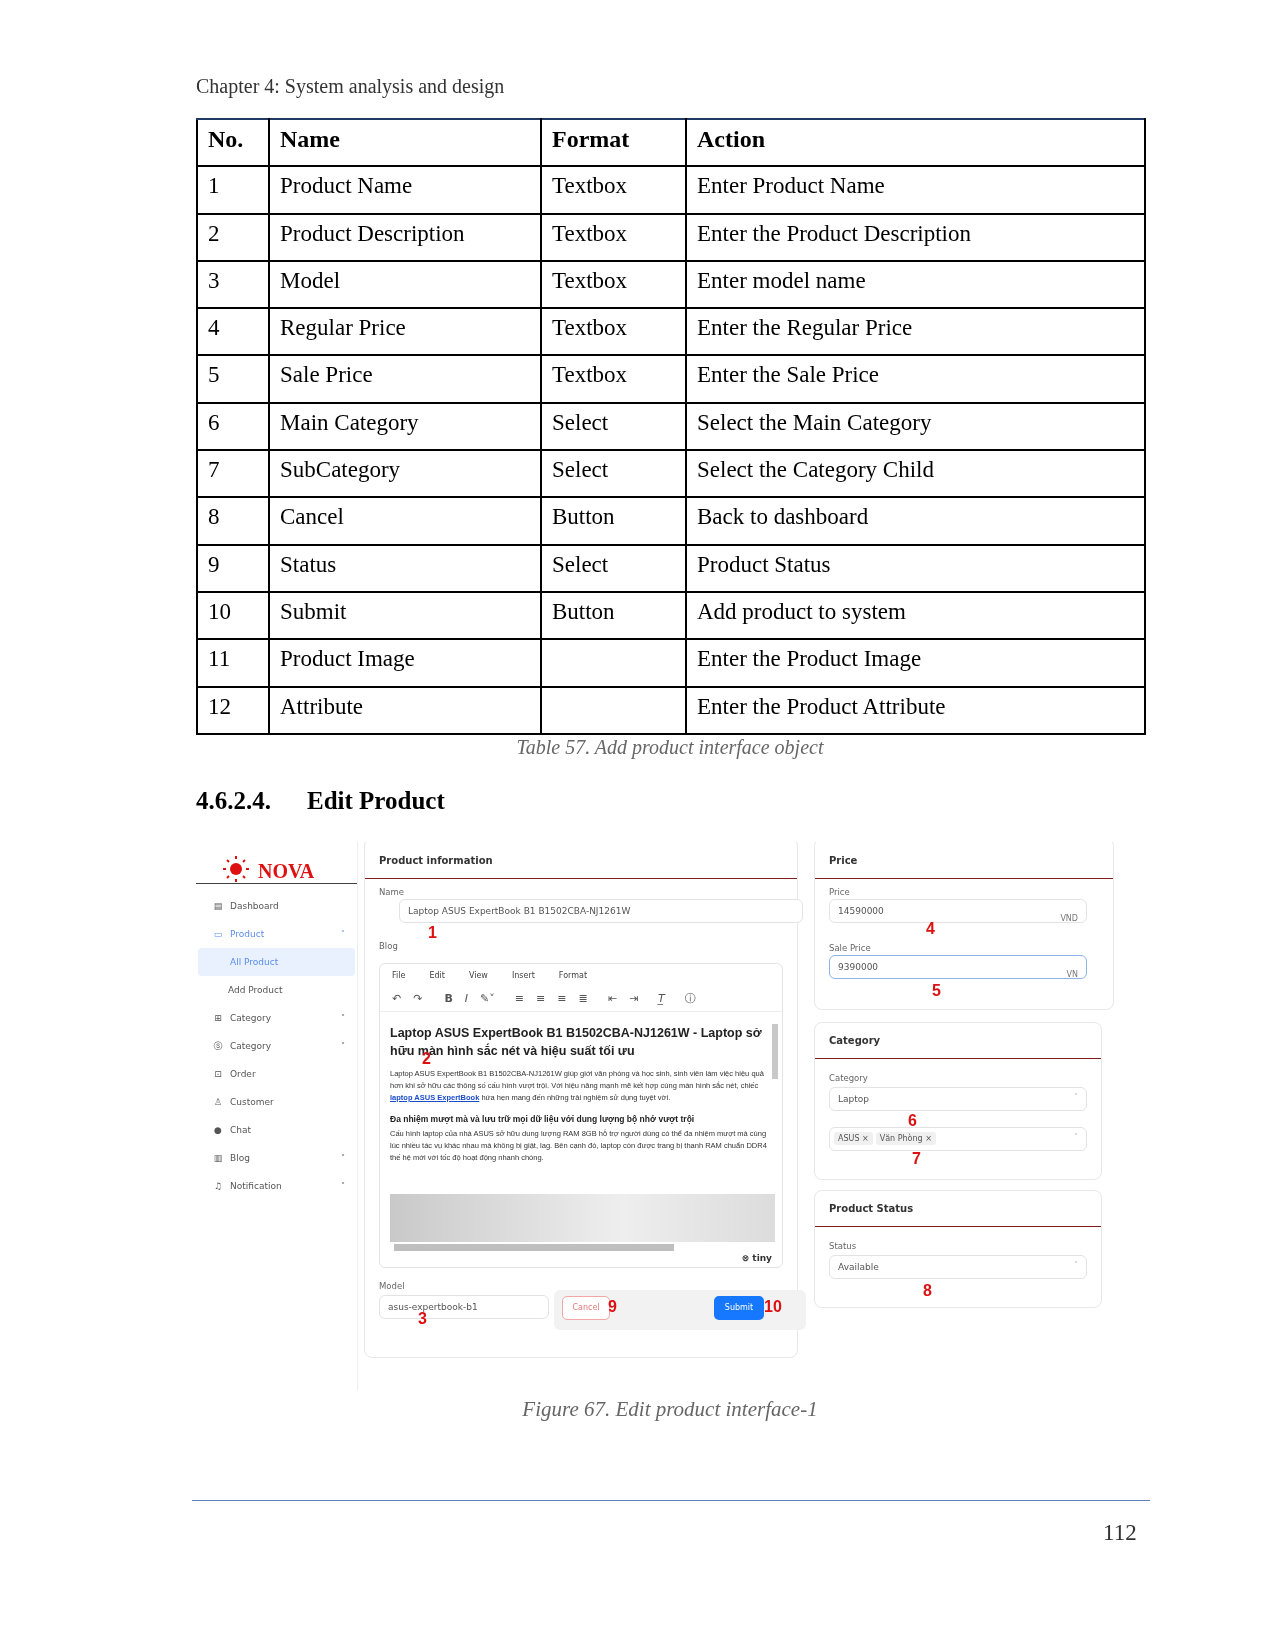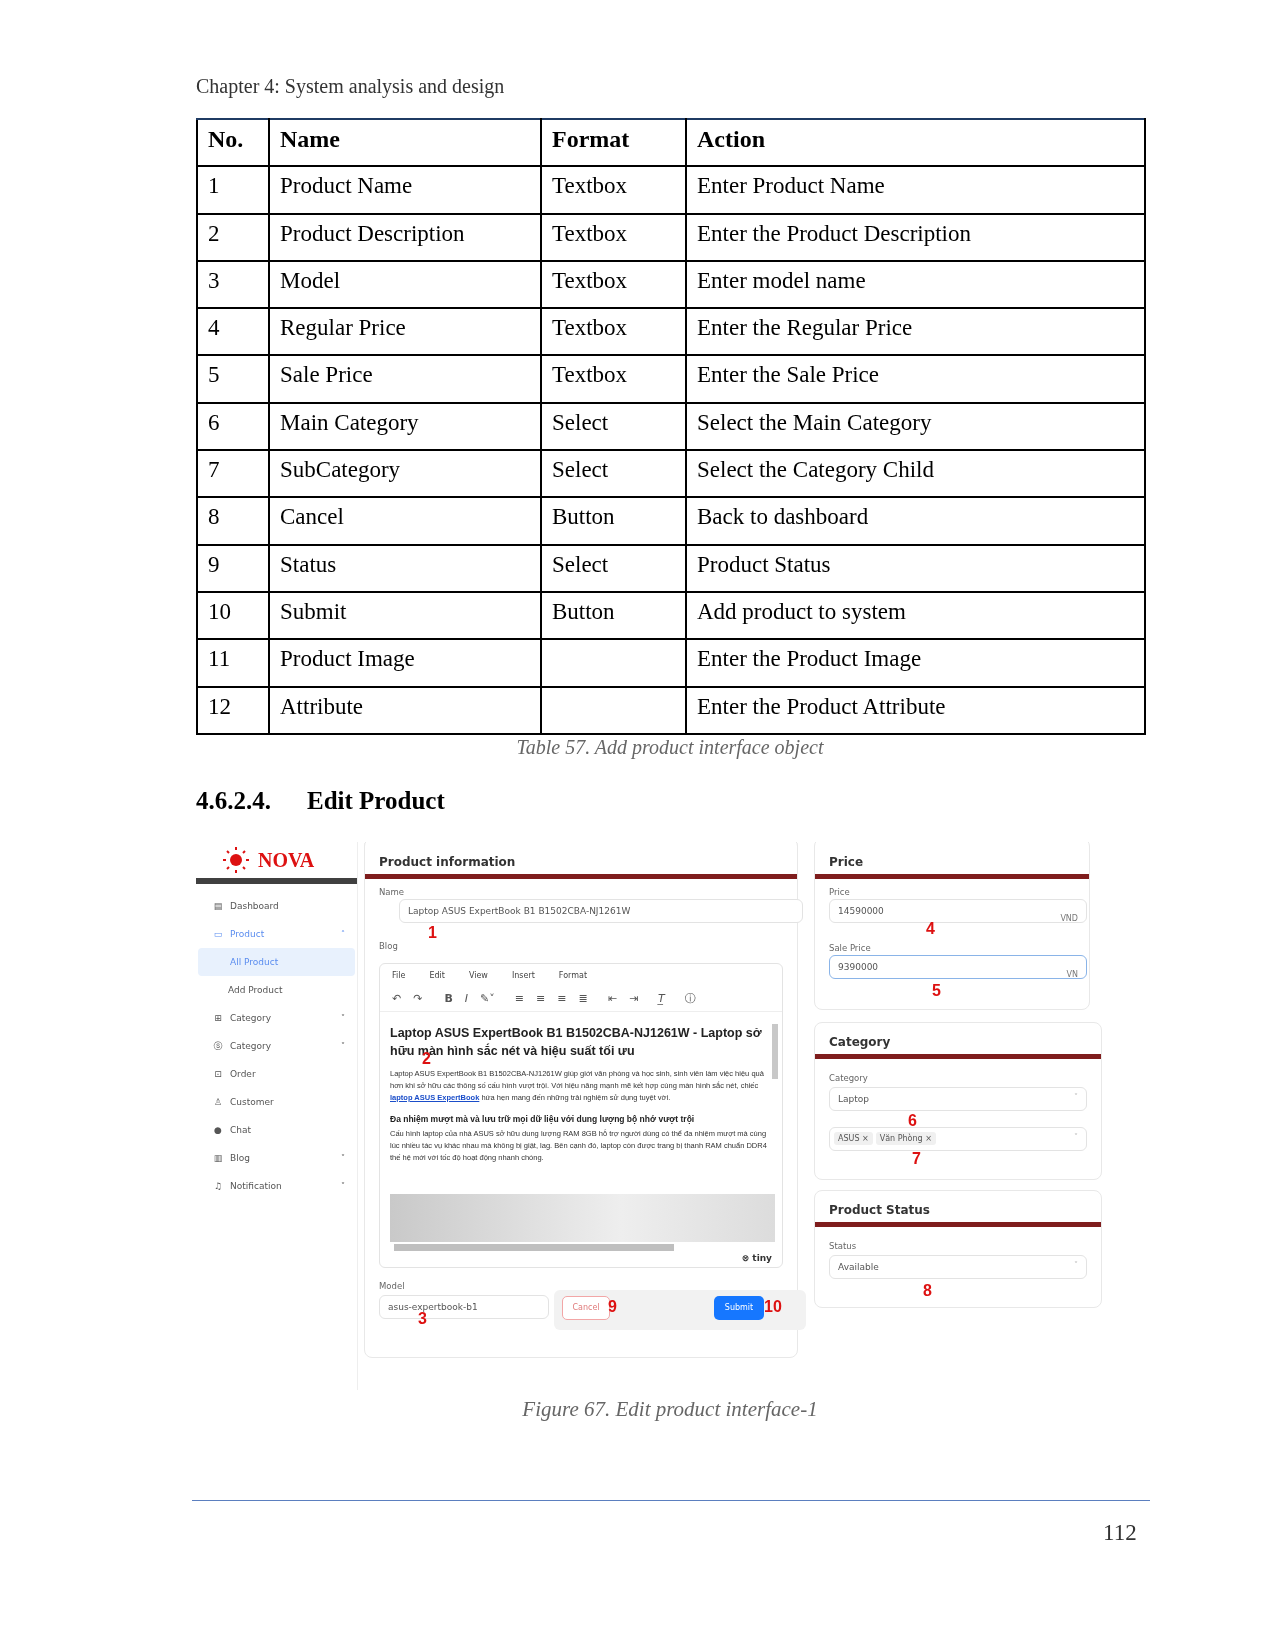--- a/index.html
+++ b/index.html
@@ -9,32 +9,32 @@
   table.obj th, table.obj td { border: 2px solid #000; text-align: left; padding: 0 10px; height: 47.3px; vertical-align: top; padding-top: 6px; }
   table.obj th { font-weight: bold; font-size: 24px; }
   table.obj tr:first-child th { border-top: 2px solid #1f3b63; }
   .col-no { width: 72px; } .col-name { width: 272px; } .col-fmt { width: 145px; }
   .tcap { position: absolute; left: 0; width: 1340px; top: 736px; text-align: center; font-style: italic; color: #666; font-size: 20px; }
   .section { position: absolute; left: 196px; top: 787px; font-size: 25px; font-weight: bold; }
   .section .num { display: inline-block; width: 111px; }
   
   .ui { position: absolute; left: 196px; top: 842px; width: 975px; height: 548px; background: #fff; font-family: "DejaVu Sans", sans-serif; overflow: hidden; }
   .sidebar { position: absolute; left: 0; top: 0; width: 162px; height: 548px; border-right: 1px solid #eee; }
-  .logo { height: 42px; display: flex; align-items: center; padding-left: 24px; border-bottom: 6px solid #404040; gap: 6px; }
+  .logo { height: 42px; display: flex; align-items: flex-end; padding-left: 24px; border-bottom: 1px solid #404040; gap: 6px; }
   .logo-mark { width: 32px; height: 28px; position: relative; }
   .logo-text { color: #d11; font-family: "Liberation Serif", serif; font-weight: bold; font-size: 20px; }
   .nav-item { height: 28px; display: flex; align-items: center; padding-left: 16px; font-size: 9px; color: #555; position: relative; }
   .nav-item .ic { width: 12px; font-size: 9px; margin-right: 6px; text-align: center; }
   .nav-item .chev { position: absolute; right: 12px; font-size: 8px; }
   .nav-item.active { color: #5b8def; }
   .nav-sub { height: 28px; display: flex; align-items: center; padding-left: 32px; font-size: 9px; color: #555; }
   .nav-sub.selected { background: #e8f1fd; color: #5b8def; margin: 0 2px; border-radius: 4px; }
   .main-title { position: absolute; left: 182px; top: 10px; font-size: 14px; font-weight: bold; color: #1e2a3b; }
   .card { position: absolute; border: 1px solid #e8e8e8; border-radius: 8px; background: #fff; }
-  .card-head { height: 36px; border-bottom: 5px solid #7f1d1d; padding: 12px 14px; font-size: 12px; font-weight: bold; color: #333; }
+  .card-head { height: 36px; border-bottom: 1px solid #7f1d1d; padding: 12px 14px; font-size: 10px; font-weight: bold; color: #333; }
   .lbl { position: absolute; font-size: 8.5px; color: #666; }
   .inp { position: absolute; height: 24px; border: 1px solid #e3e3e3; border-radius: 6px; font-size: 9px; color: #555; padding: 6px 8px; background: #fff; }
   .inp .suffix { position: absolute; right: 8px; top: 6px; font-size: 8px; color: #777; margin-top: 8px; }
   .inp .dd { position: absolute; right: 8px; top: 5px; font-size: 8px; color: #bbb; }
   .editor { position: absolute; left: 14px; top: 124px; width: 404px; height: 305px; border: 1px solid #e3e3e3; border-radius: 6px; overflow: hidden; }
   .menubar { height: 22px; display: flex; gap: 24px; align-items: center; padding-left: 12px; font-size: 8px; color: #444; }
   .toolbar { height: 26px; display: flex; align-items: center; padding-left: 12px; font-size: 11px; color: #555; gap: 12px; border-bottom: 1px solid #eee; }
   .content { position: absolute; left: 10px; top: 60px; width: 385px; font-family: "Liberation Sans", sans-serif; color: #222; }
   .content h3 { font-size: 12.5px; font-weight: bold; line-height: 18px; margin-bottom: 8px; }
   .content p { font-size: 7.5px; line-height: 12px; margin-bottom: 10px; color: #333; }
@@ -256,21 +256,21 @@
     </div>
     <div class="lbl" style="left:14px; top:442px;">Model</div>
     <div class="inp" style="left:14px; top:456px; width:170px;"><span>asus-expertbook-b1</span></div>
   </div>
 
   <div class="footer-bar">
     <div class="btn-cancel">Cancel</div>
     <div class="btn-submit">Submit</div>
   </div>
 
-  <div class="card" style="left:618px; top:-4px; width:276px; height:172px;">
+  <div class="card" style="left:618px; top:-4px; width:300px; height:172px;">
     <div class="card-head" style="margin-top:4px;">Price</div>
     <div class="lbl" style="left:14px; top:48px;">Price</div>
     <div class="inp" style="left:14px; top:60px; width:258px;"><span>14590000</span><span class="suffix">VND</span></div>
     <div class="lbl" style="left:14px; top:104px;">Sale Price</div>
     <div class="inp" style="left:14px; top:116px; width:258px; border-color:#8ab4e8;"><span>9390000</span><span class="suffix">VN</span></div>
   </div>
 
   <div class="card" style="left:618px; top:180px; width:288px; height:158px;">
     <div class="card-head">Category</div>
     <div class="lbl" style="left:14px; top:50px;">Category</div>

